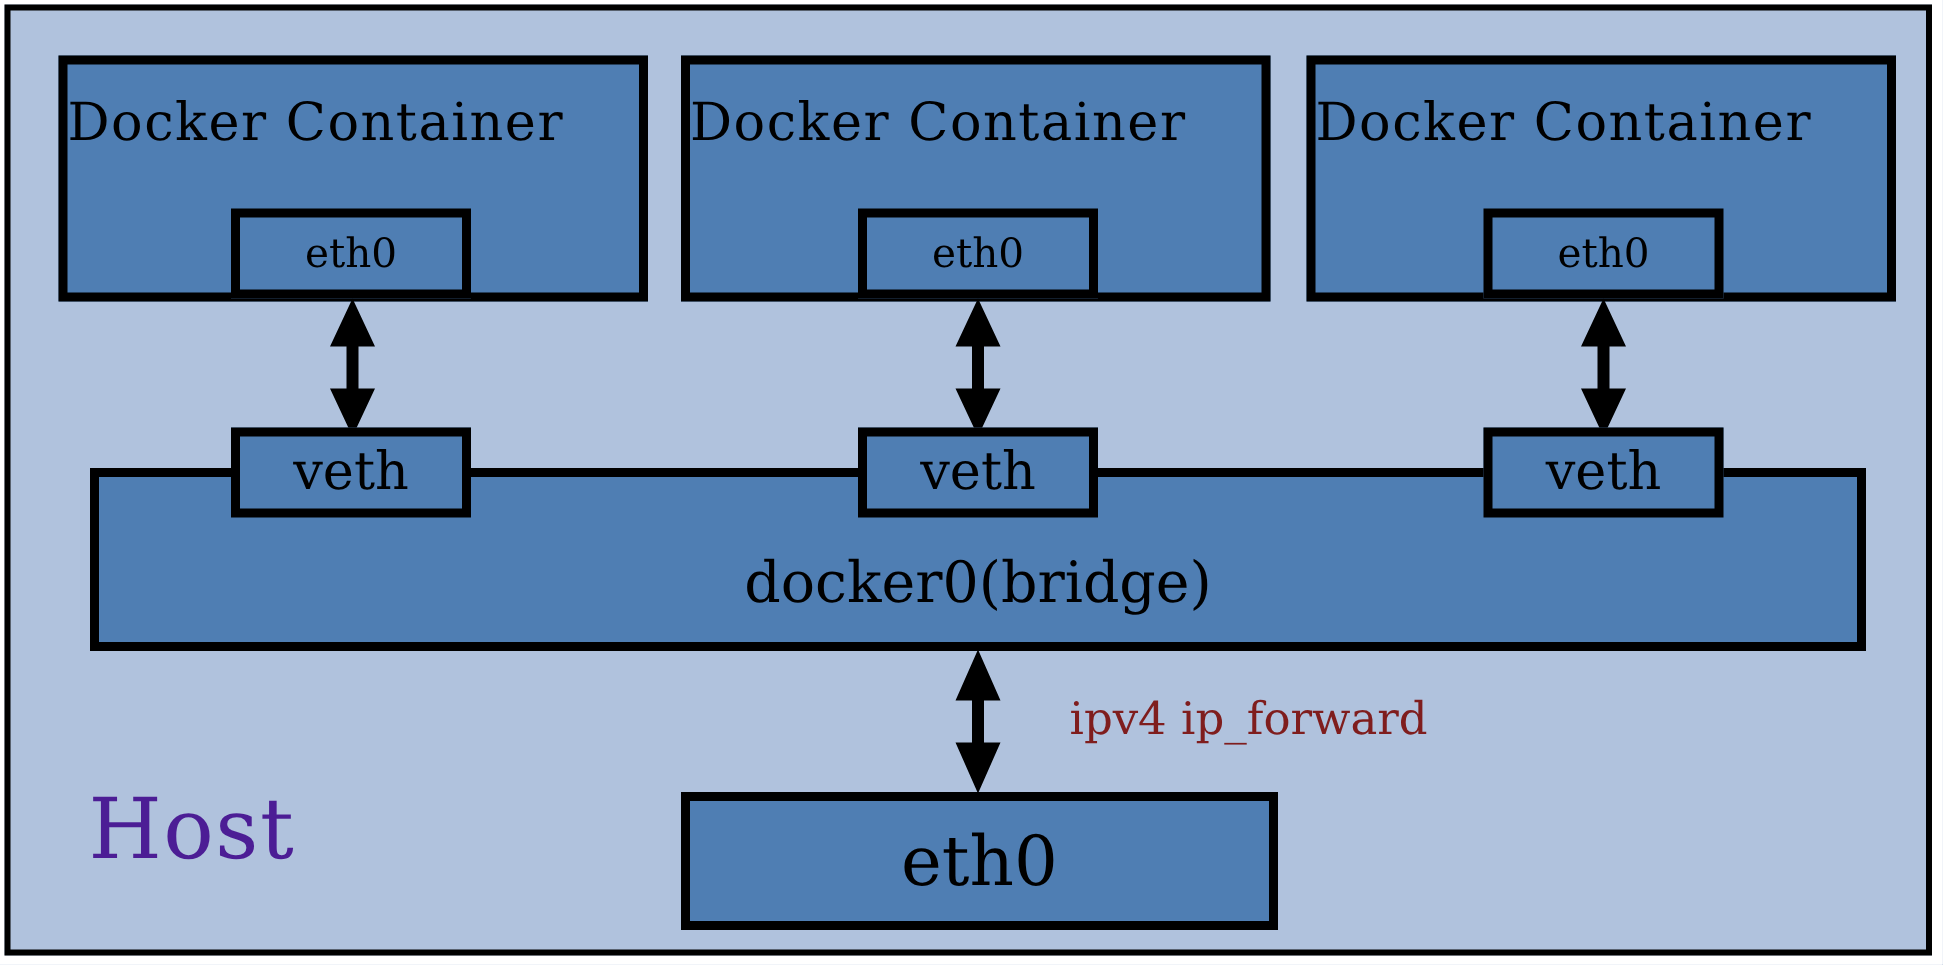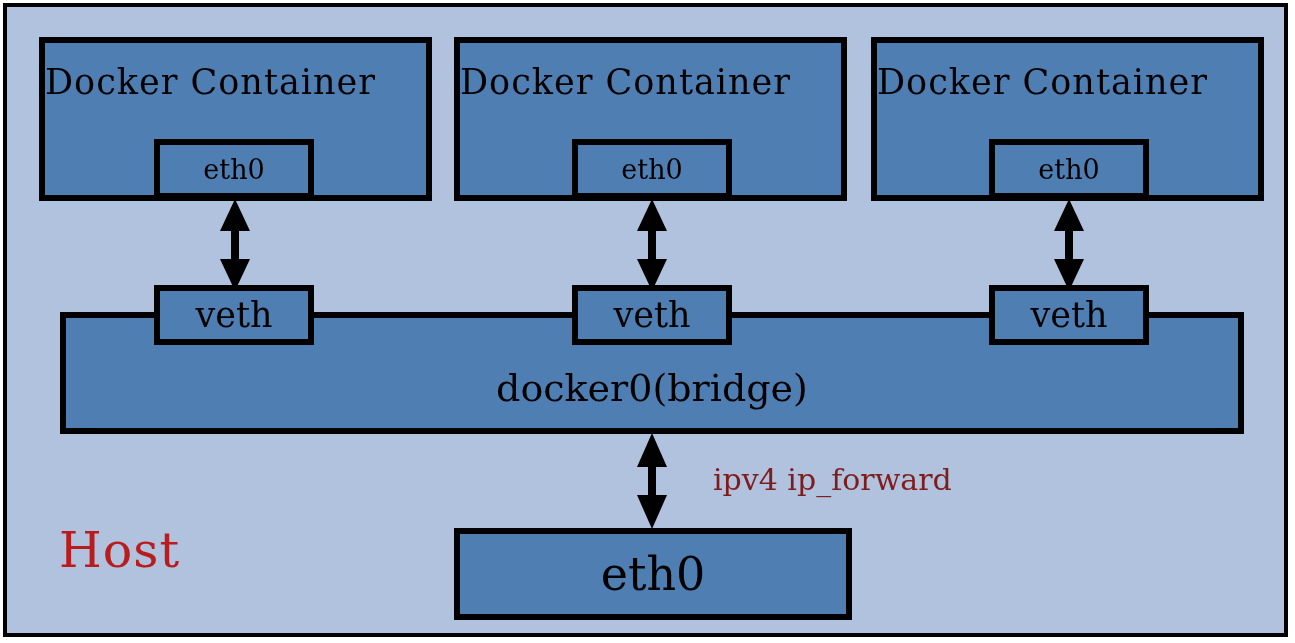--- a/index.html
+++ b/index.html
@@ -70,22 +70,22 @@
     color: #000000;
     font-family: "DejaVu Serif", serif;
   }
   
   .host-eth-label { font-size: 46px; }
   
   .host-label {
     position: absolute;
     left: 52px;
     top: 519px;
-    font-size: 49px;
-    color: #b91c1c;
+    font-size: 56px;
+    color: #4c1d95;
     font-family: "DejaVu Serif", serif;
     line-height: 1;
     letter-spacing: 1px;
   }
   
   .forward-label {
     position: absolute;
     left: 670px;
     top: 458px;
     font-size: 30px;

